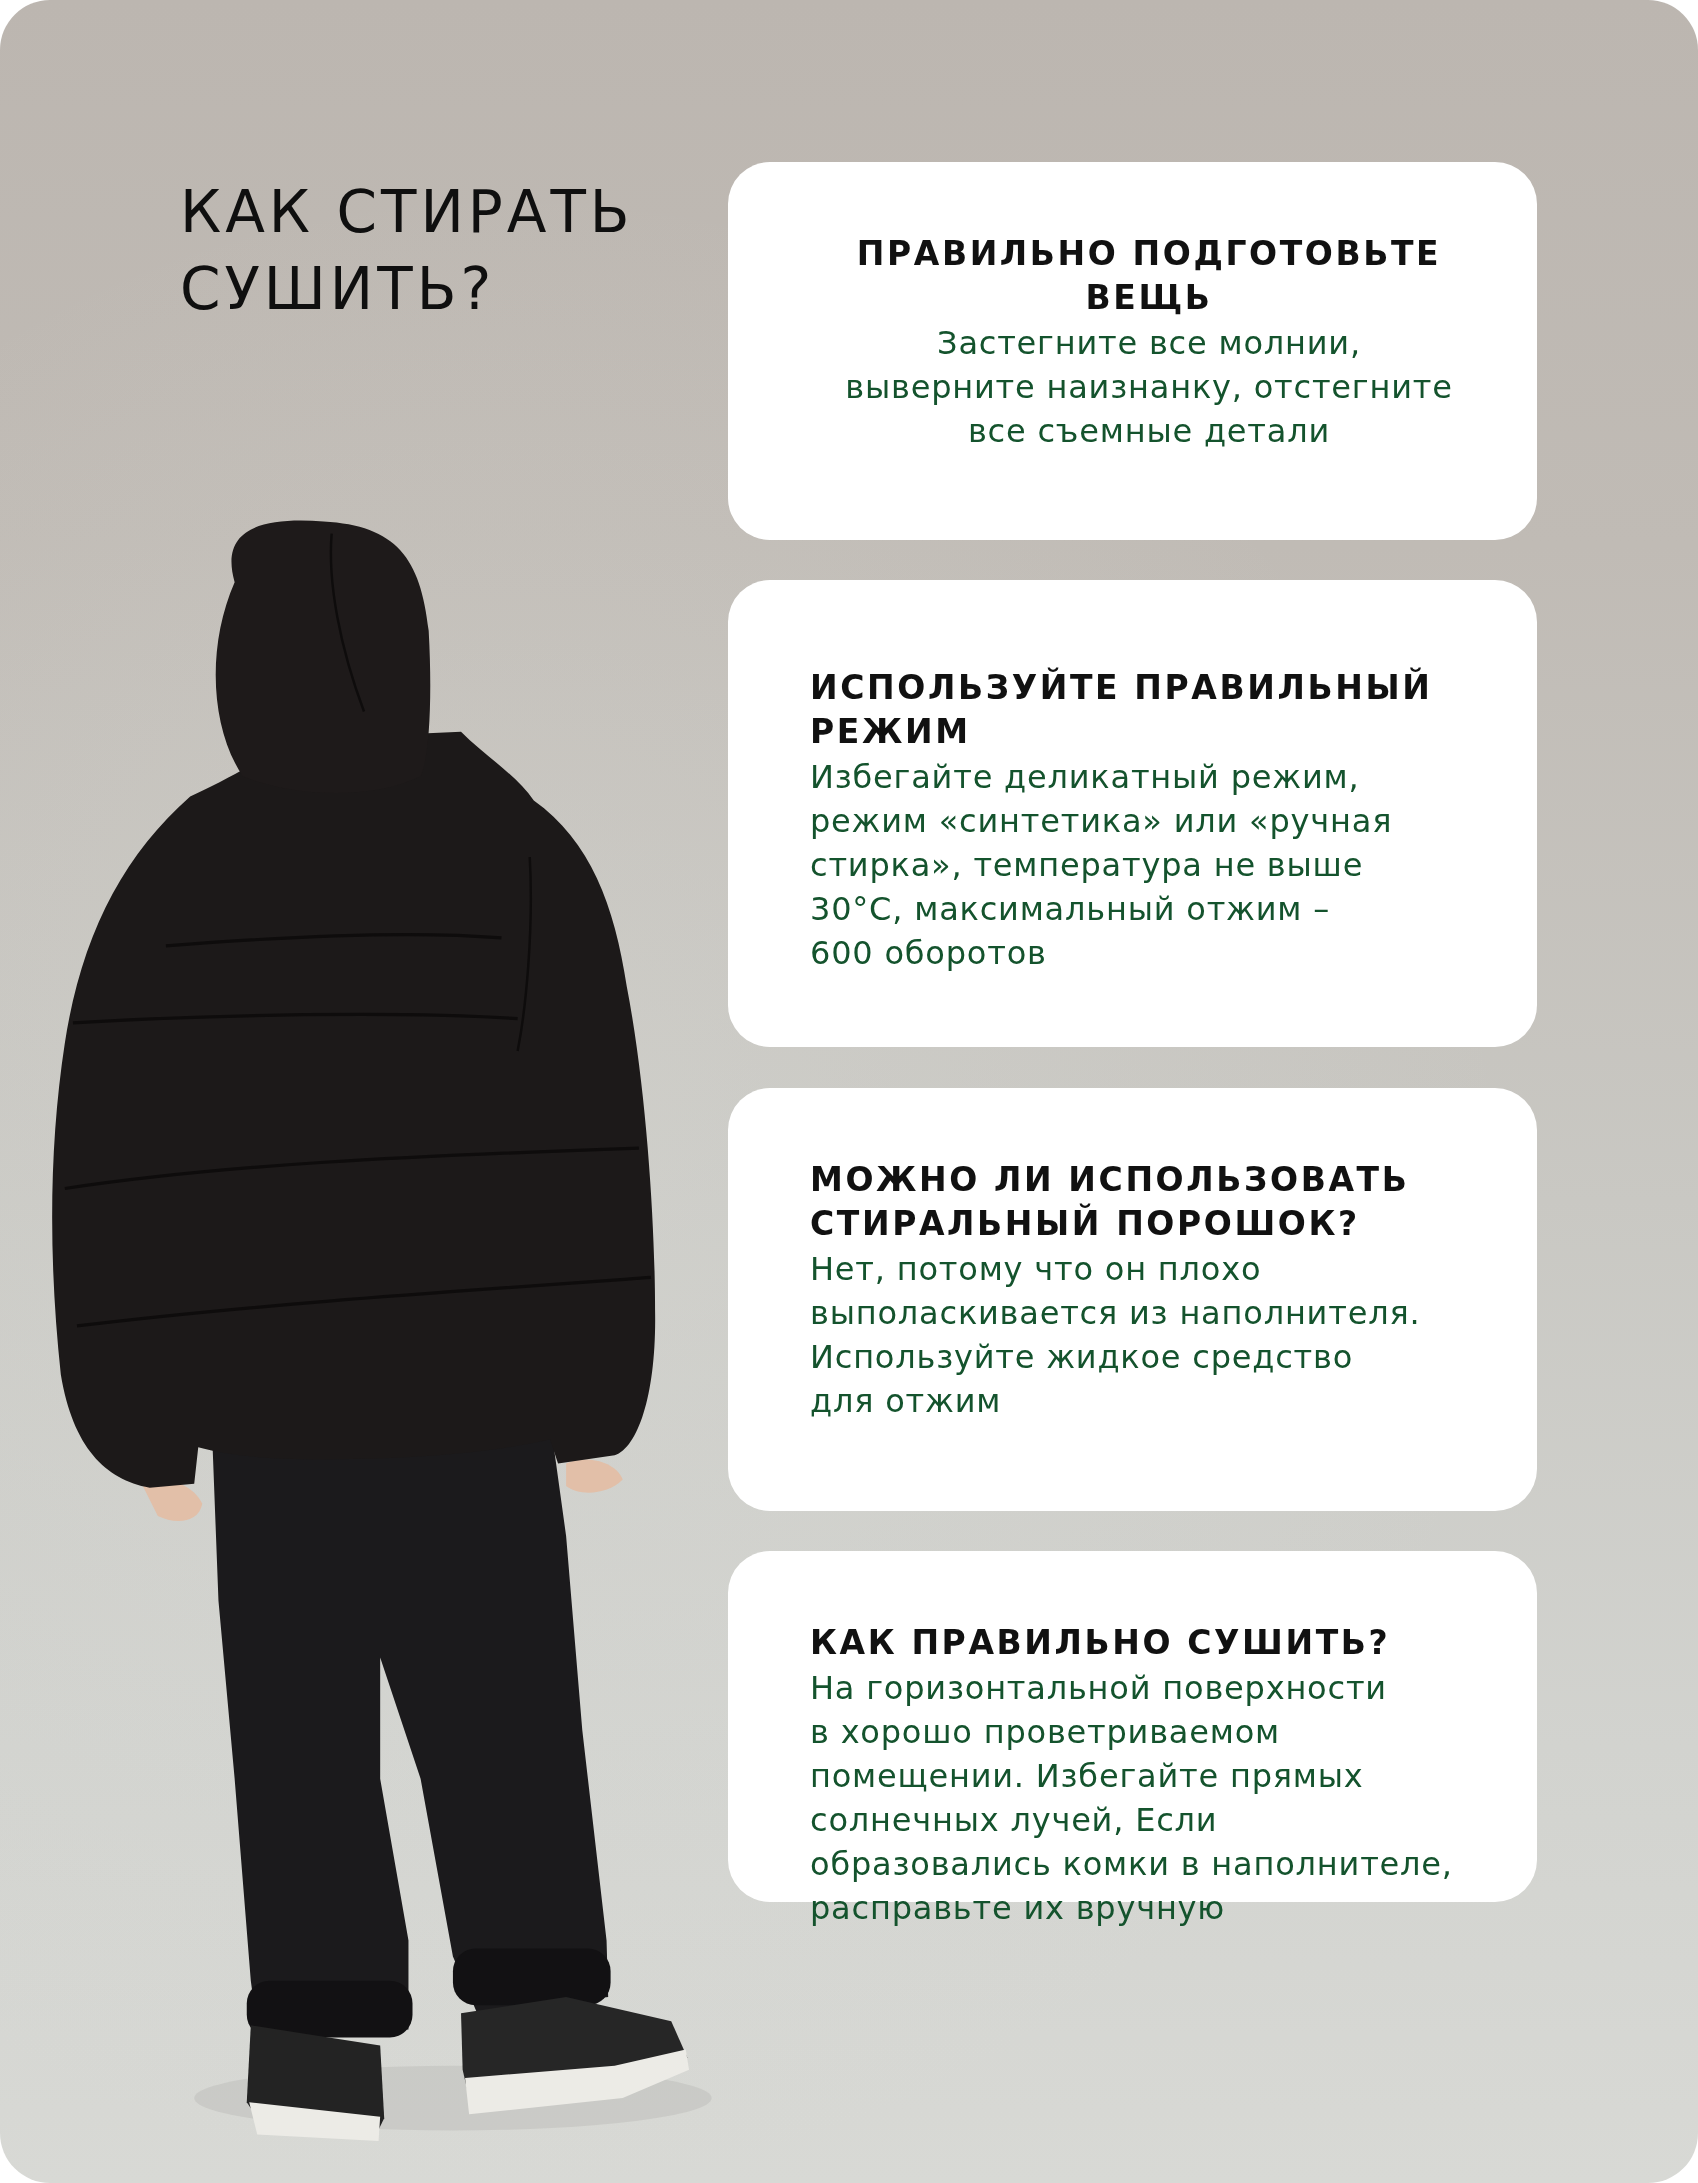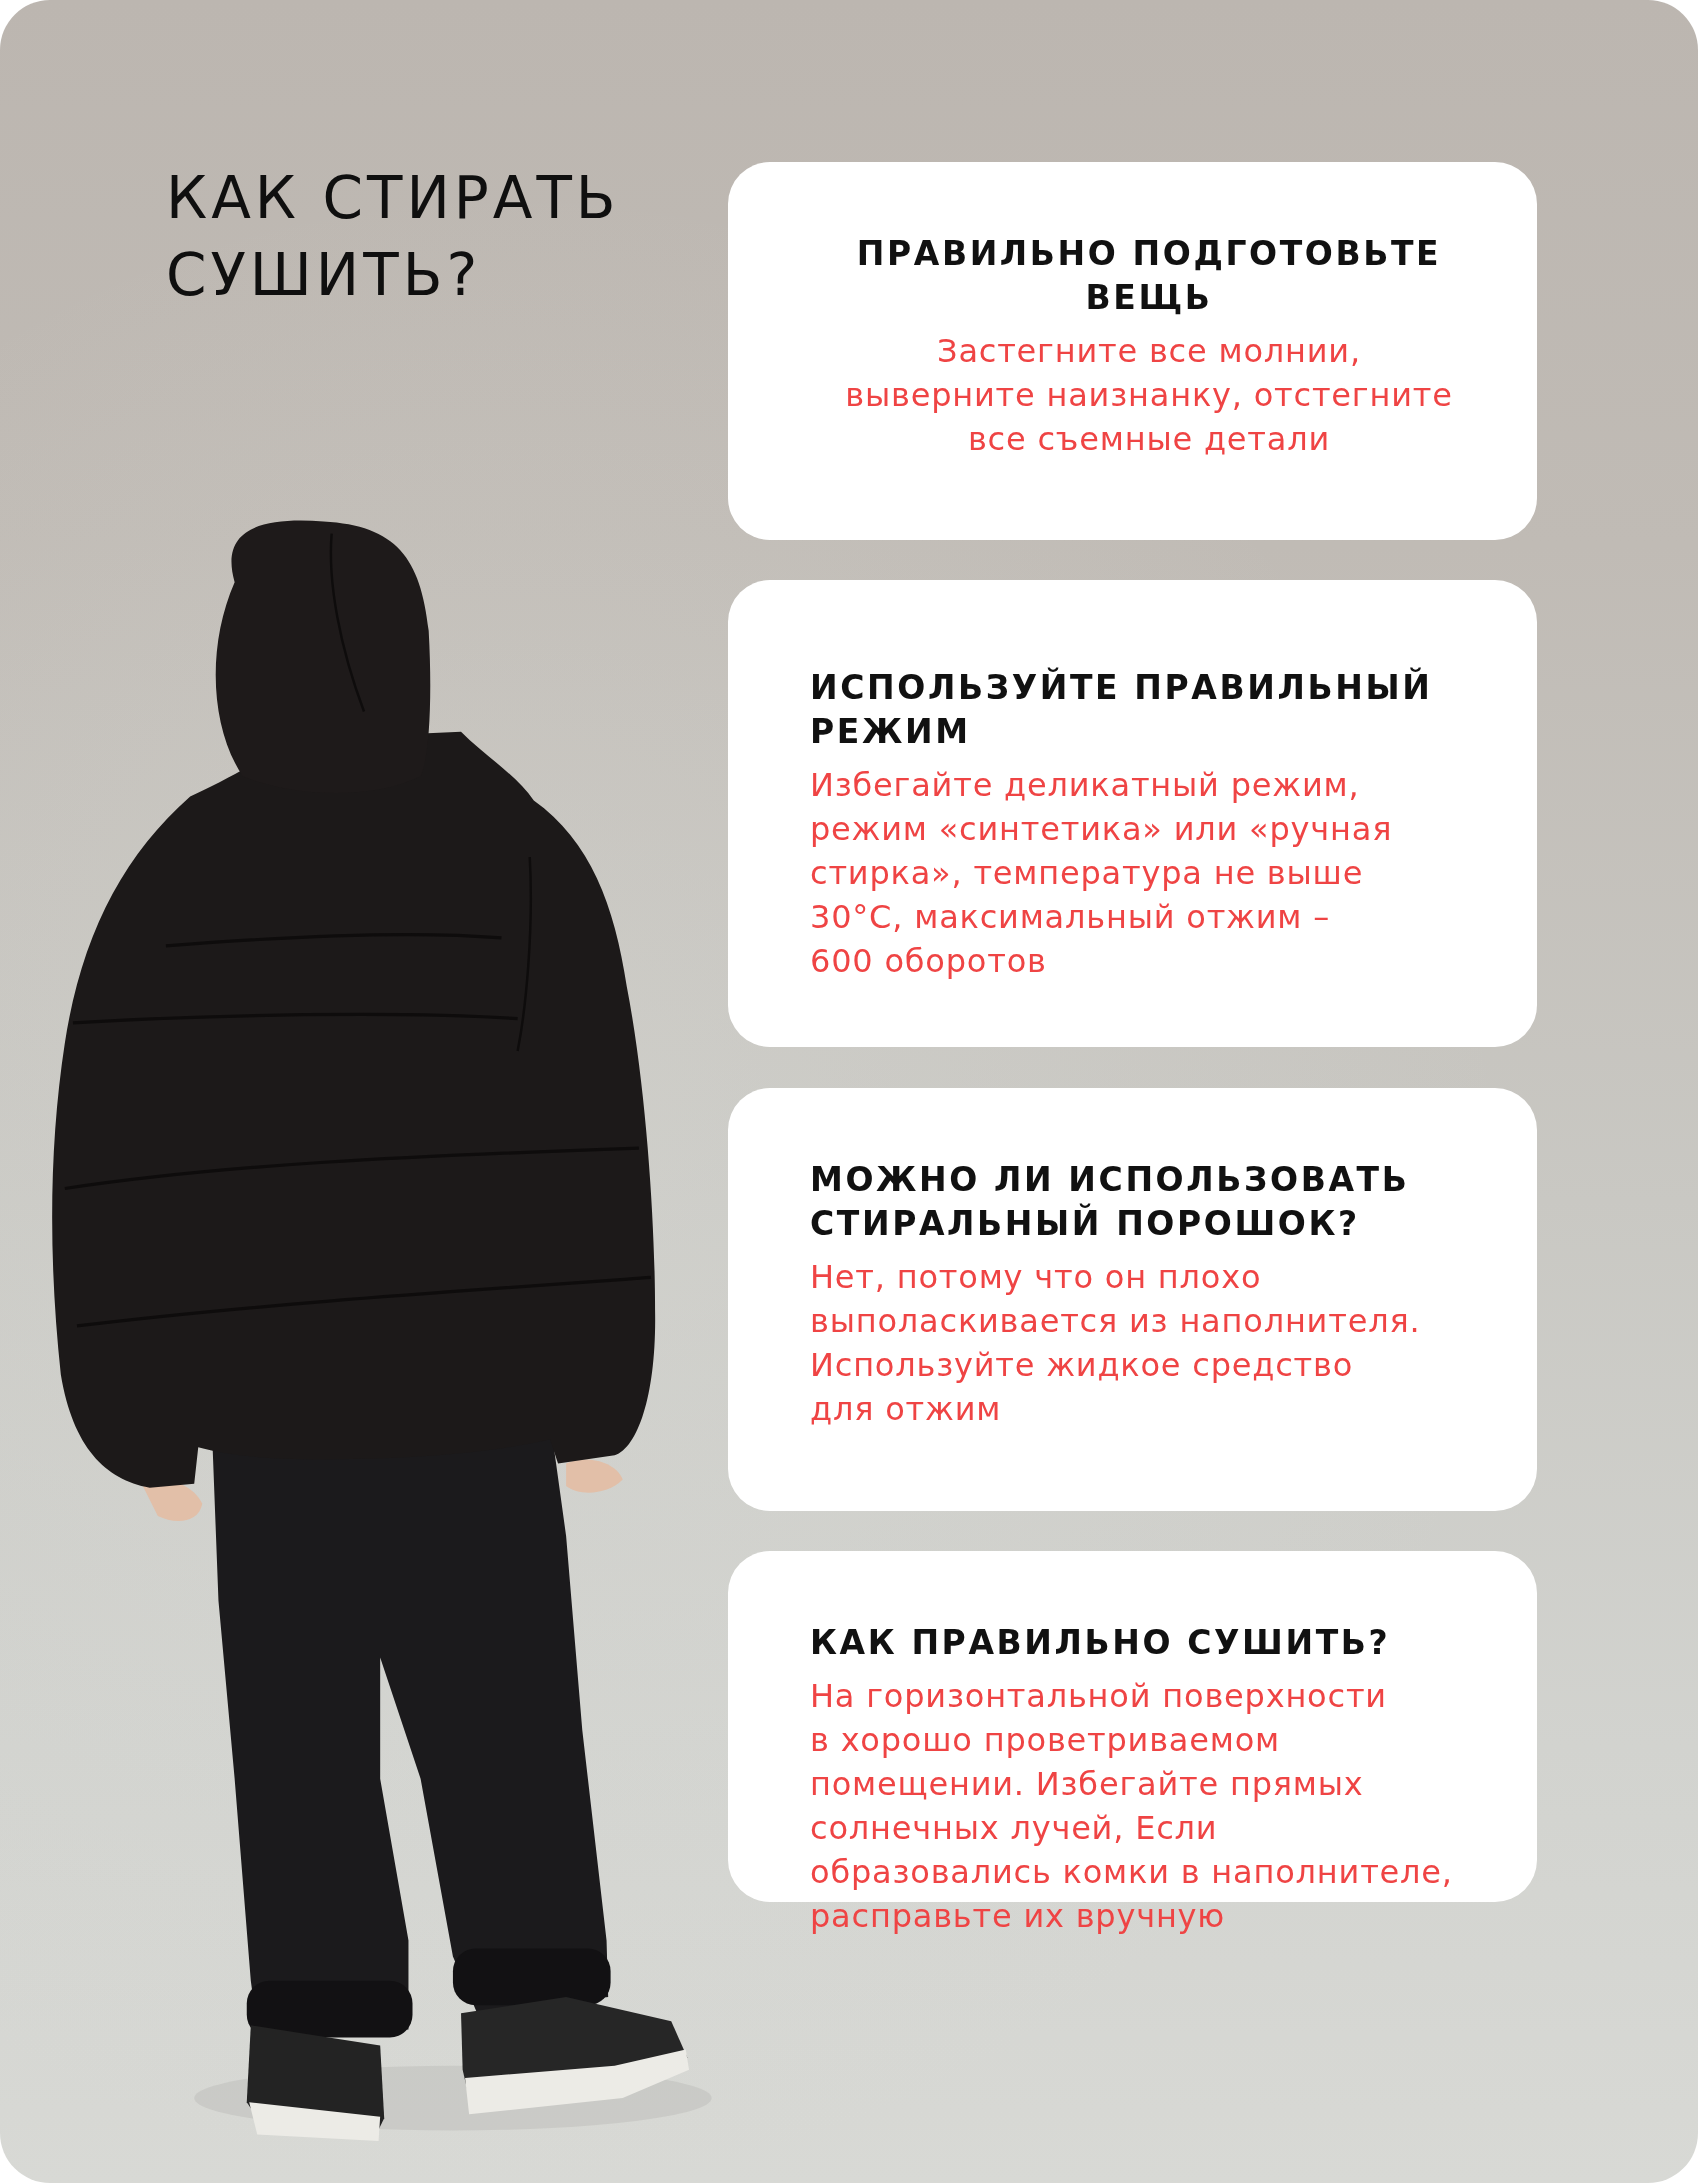--- a/index.html
+++ b/index.html
@@ -23,21 +23,21 @@
     }
     .vignette {
       position: absolute; inset: 0;
       background: radial-gradient(ellipse at 30% 55%, rgba(220,222,218,0.35) 0%, rgba(200,200,196,0) 60%);
       pointer-events: none;
     }
     .page-title {
       position: absolute;
       left: 164px;
       top: 158px;
-      margin: 2px;
+      margin: 16px;
       font-family: "DejaVu Sans", sans-serif;
       font-weight: 500;
       font-size: 58px;
       line-height: 77px;
       letter-spacing: 4px;
       color: #0f0f0f;
       width: 518px;
     }
     .page-title span { display: block; }
 
@@ -70,27 +70,27 @@
       font-family: "DejaVu Sans", sans-serif;
       font-weight: bold;
       font-size: 33px;
       line-height: 44px;
       letter-spacing: 2.6px;
       color: #111111;
       text-transform: uppercase;
     }
     .card-title span { display: block; white-space: nowrap; }
     .card-body {
-      margin: 9px 0 0 0;
+      margin: 1px 0 0 0;
       font-family: "DejaVu Sans", sans-serif;
       font-weight: normal;
       font-size: 32px;
       line-height: 44px;
       letter-spacing: 0.8px;
-      color: #ef4444;
+      color: #14532d;
     }
     .card-body span { display: block; white-space: nowrap; }
   </style>
 </head>
 <body>
 
 <div class="frame">
   <div class="vignette"></div>
 
   <div class="person">

